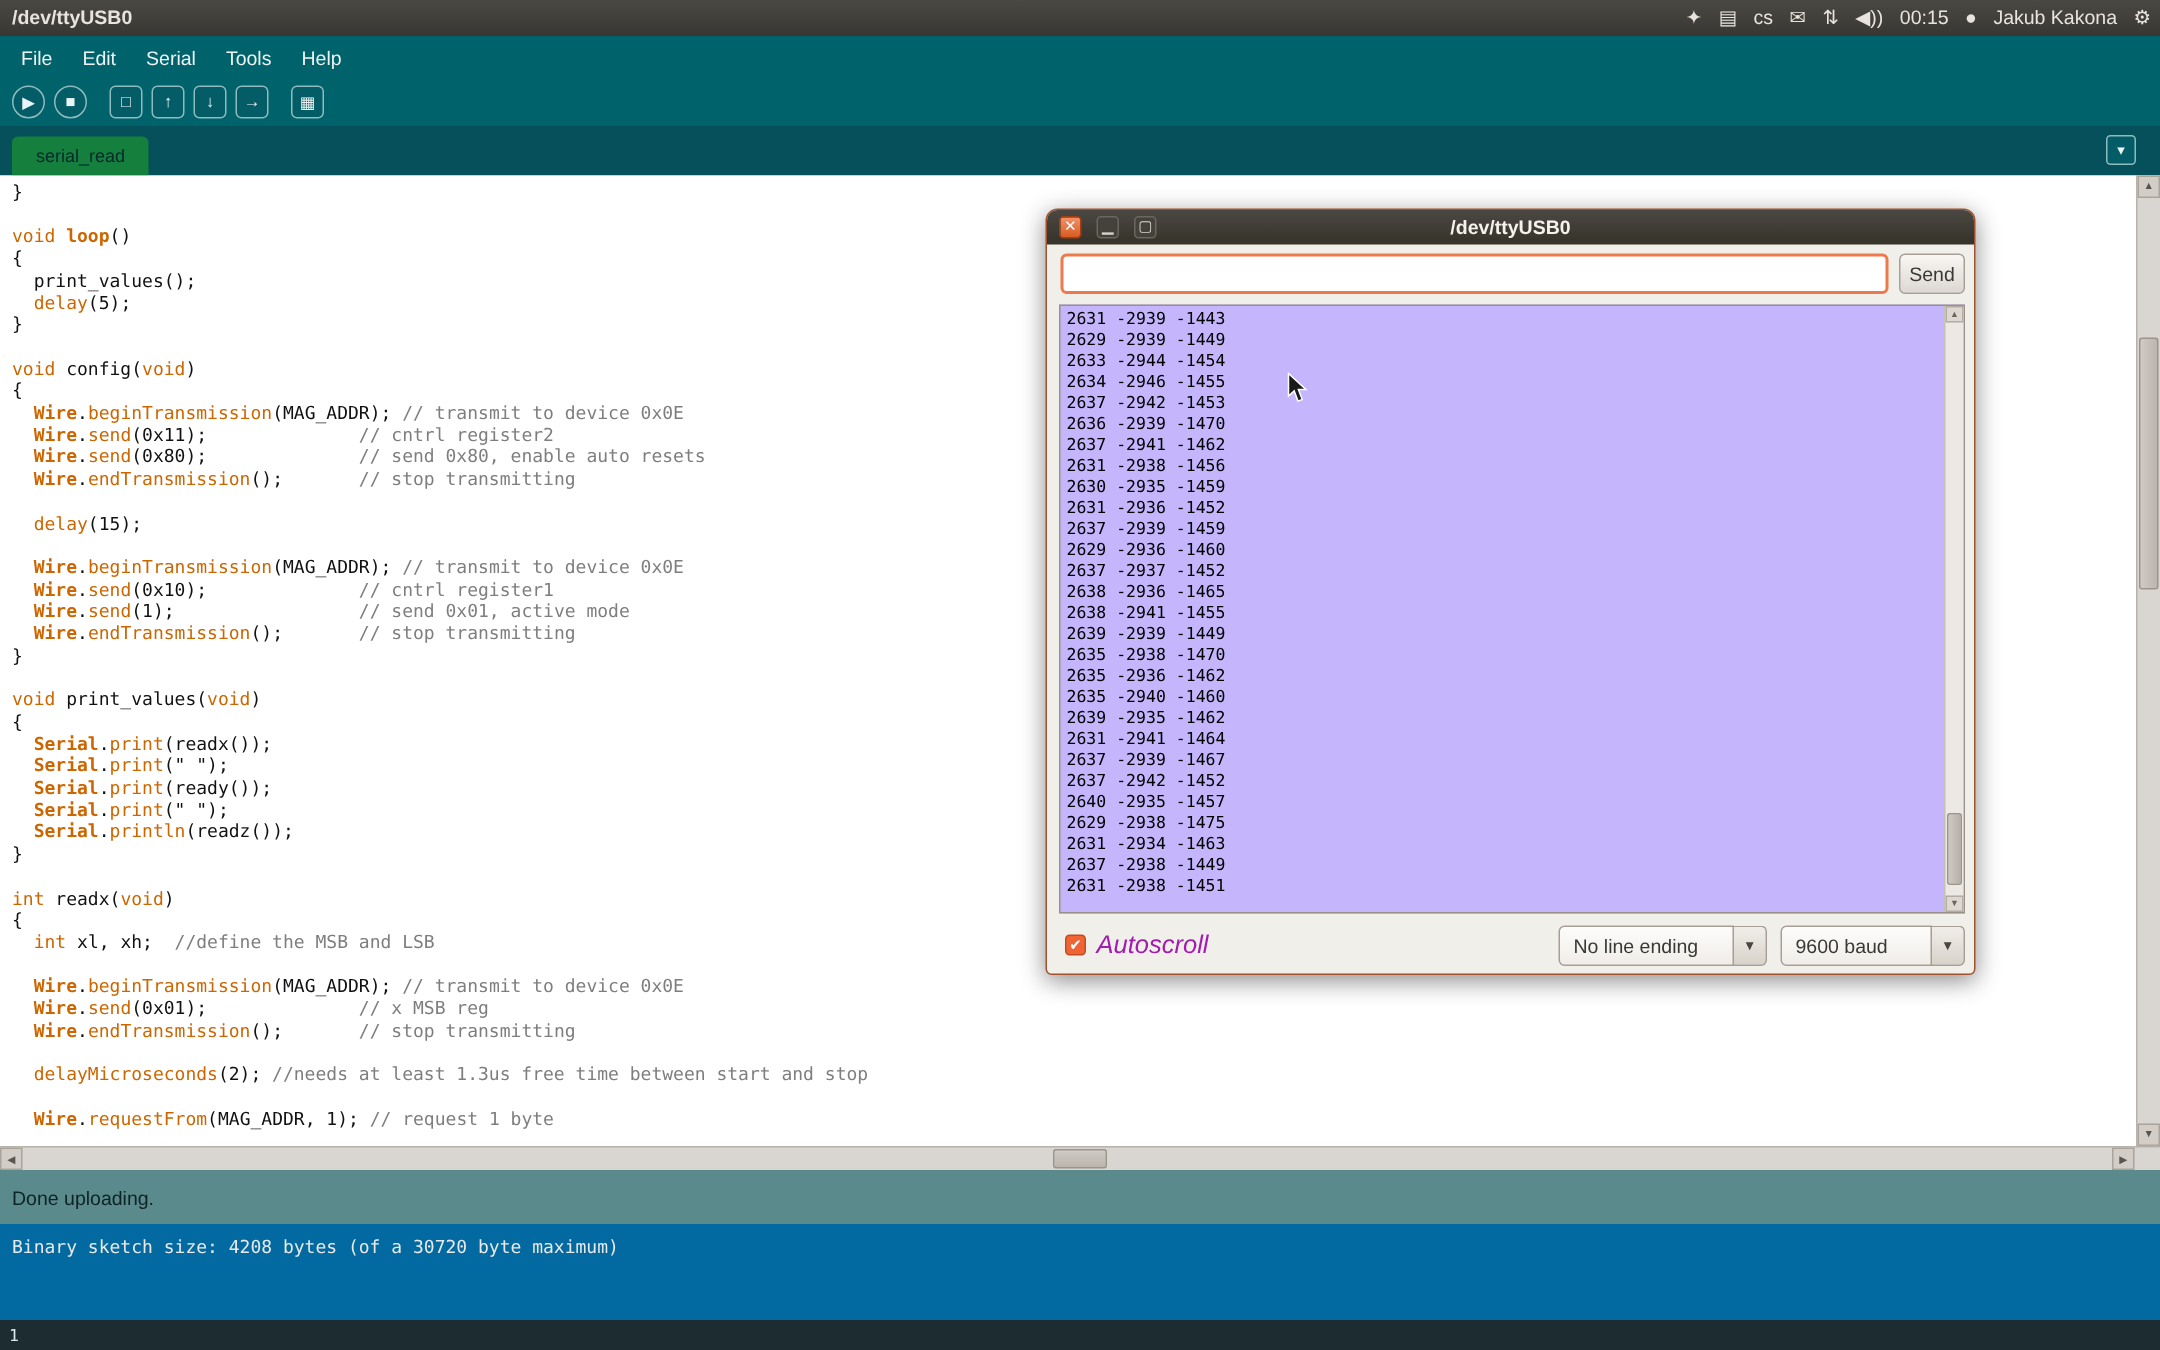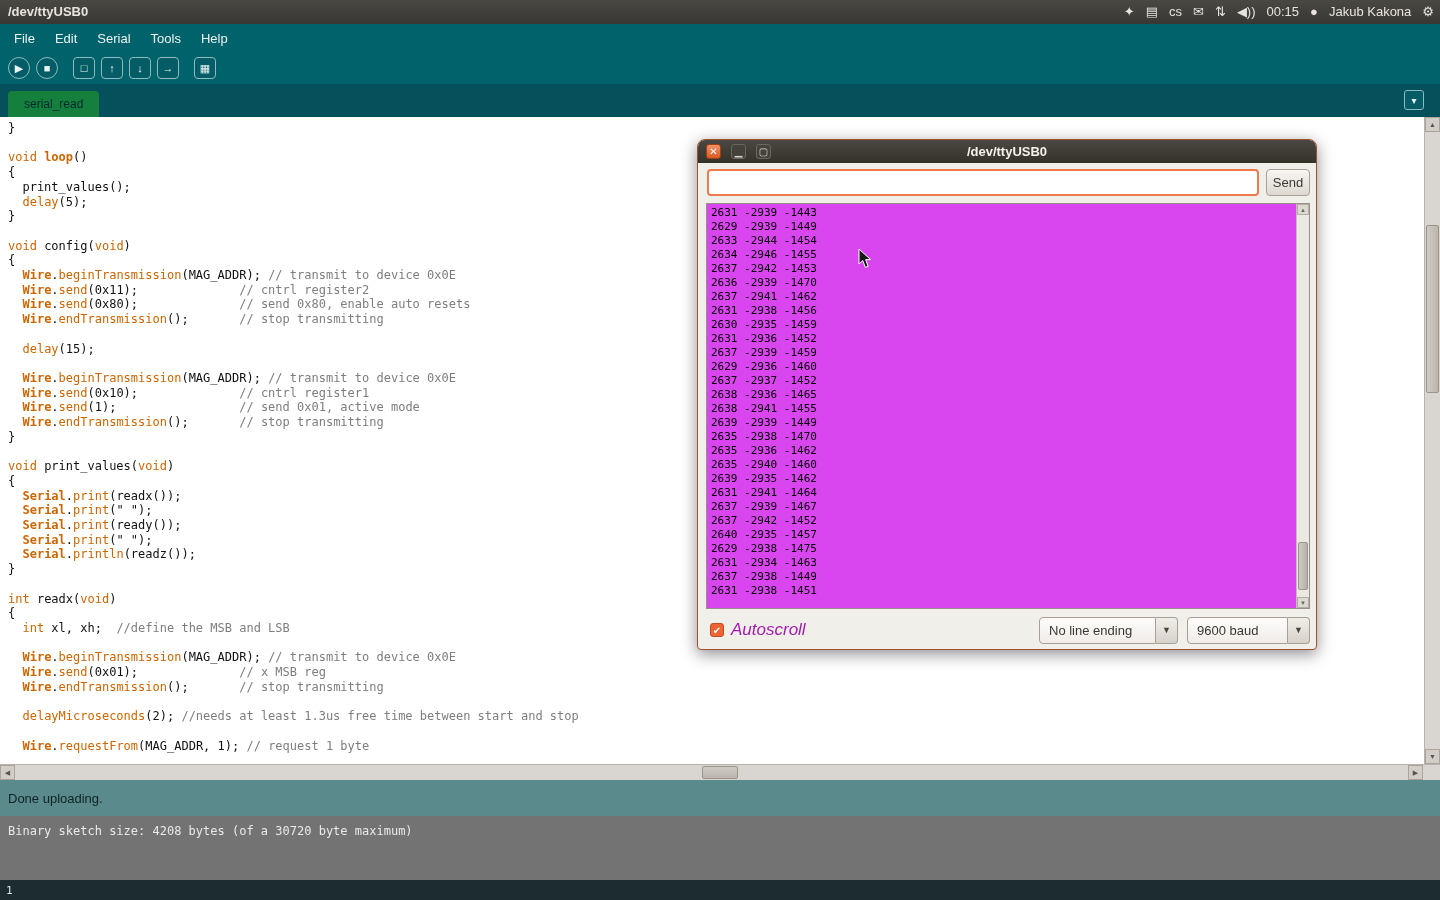--- a/index.html
+++ b/index.html
@@ -56,21 +56,21 @@
   #h-scrollbar{position:absolute;left:0;top:764px;width:1440px;height:16px;
     background:#d9d5d0;border-top:1px solid #b8b2ab;}
   #h-left{left:0;top:0;}
   #h-right{left:1408px;top:0;}
   #h-thumb{position:absolute;left:702px;top:1px;width:36px;height:13px;border-radius:2px;
     background:linear-gradient(#cfcac4,#bbb5ad);border:1px solid #9b948b;}
 
   
   #status-bar{position:absolute;left:0;top:780px;width:1440px;height:36px;background:#5b8a8d;
     color:#0d2325;font-size:13px;display:flex;align-items:center;padding-left:8px;}
-  #console{position:absolute;left:0;top:816px;width:1440px;height:78px;background:#737373;
+  #console{position:absolute;left:0;top:816px;width:1440px;height:78px;background:#0369a1;
     color:#e9e9e9;font-family:"DejaVu Sans Mono",monospace;font-size:12px;padding:8px;}
   #bottom-strip{position:absolute;left:0;top:880px;width:1440px;height:20px;background:#1d2c30;
     display:flex;align-items:center;}
   #line-indicator{margin-left:6px;color:#d5e8ea;font-family:"DejaVu Sans Mono",monospace;font-size:11px;}
 
   
   #serial-window{position:absolute;left:697px;top:139px;width:620px;height:511px;
     background:#f1efea;border:1px solid #a1512c;border-radius:8px 8px 4px 4px;
     box-shadow:0 4px 16px rgba(0,0,0,0.45);}
   #sw-titlebar{position:absolute;left:0;top:0;width:100%;height:23px;
@@ -82,21 +82,21 @@
   #sw-min{left:33px;background:#45423c;border:1px solid #6b675f;color:#d8d4cc;}
   #sw-max{left:58px;background:#45423c;border:1px solid #6b675f;color:#d8d4cc;}
 
   #sw-input{position:absolute;left:9px;top:29px;width:552px;height:27px;background:#fff;
     border:2px solid #ee7a4c;border-radius:4px;font-size:13px;padding:0 6px;outline:none;
     font-family:"Liberation Sans",sans-serif;}
   #sw-send{position:absolute;left:568px;top:29px;width:44px;height:27px;
     background:linear-gradient(#f8f6f3,#ddd8d1);border:1px solid #a79f96;border-radius:4px;
     font-size:13px;color:#3a3834;text-align:center;line-height:25px;}
 
-  #sw-output{position:absolute;left:8px;top:63px;width:604px;height:406px;background:#d946ef;
+  #sw-output{position:absolute;left:8px;top:63px;width:604px;height:406px;background:#c4b5fd;
     border:1px solid #999189;}
   #sw-output-lines{position:absolute;left:4px;top:2px;font-family:"DejaVu Sans Mono",monospace;
     font-size:11px;line-height:14px;white-space:pre;color:#000;}
   #sw-vscroll{position:absolute;right:0;top:0;width:13px;height:100%;background:#ece9e4;
     border-left:1px solid #c5bfb7;}
   .sw-sb-arrow{position:absolute;left:0;width:12px;height:11px;color:#6b665e;font-size:6px;
     display:flex;align-items:center;justify-content:center;background:#ddd8d1;border:1px solid #b3ada4;}
   #sw-sb-up{top:0;}
   #sw-sb-down{bottom:0;}
   #sw-sb-thumb{position:absolute;left:1px;top:338px;width:10px;height:48px;border-radius:2px;

